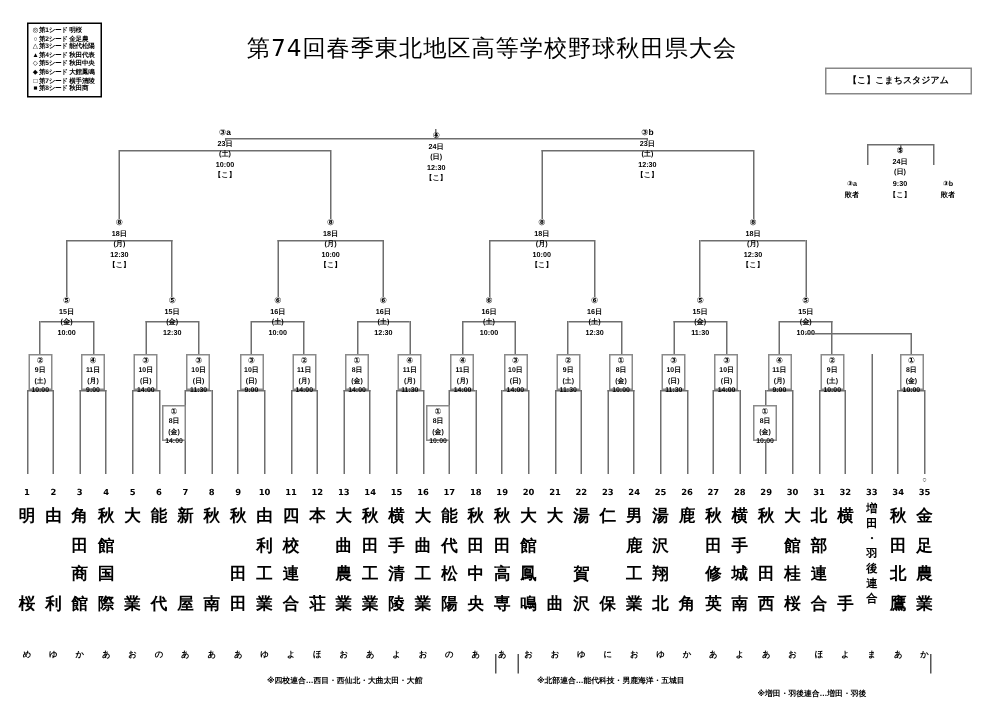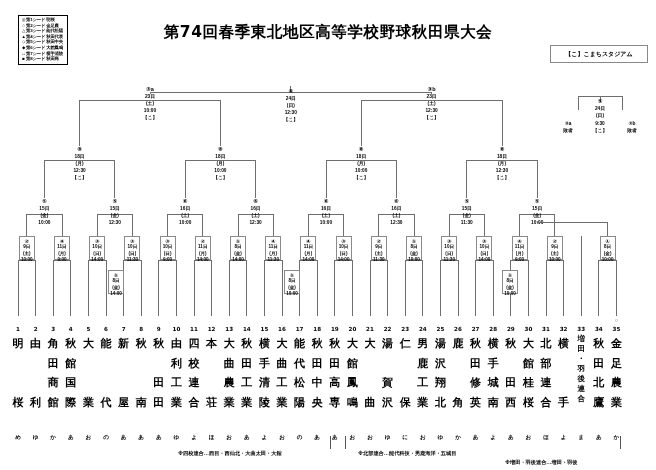--- a/index.html
+++ b/index.html
@@ -21,21 +21,21 @@
     font-size:4.4px;line-height:5.6px;white-space:nowrap;
     letter-spacing:-0.2px;font-weight:bold;
   }
   #legend .lmark{width:5px;display:inline-block;text-align:center;}
   #legend .ltxt{display:inline-block;}
   #legend .lteam{display:inline-block;margin-left:1px;}
 
   
   #title{
     left:0;top:22px;width:656px;text-align:center;
-    font-size:15.5px;font-weight:bold;letter-spacing:0.6px;
+    font-size:15.5px;font-weight:normal;letter-spacing:0.6px;
     font-family:"DejaVu Sans",sans-serif;
   }
 
   
   #venue{
     left:550px;top:45px;width:96px;height:16px;
     border:1px solid #888;background:#fff;
     font-size:6px;line-height:16px;text-align:center;font-weight:bold;
   }
 

